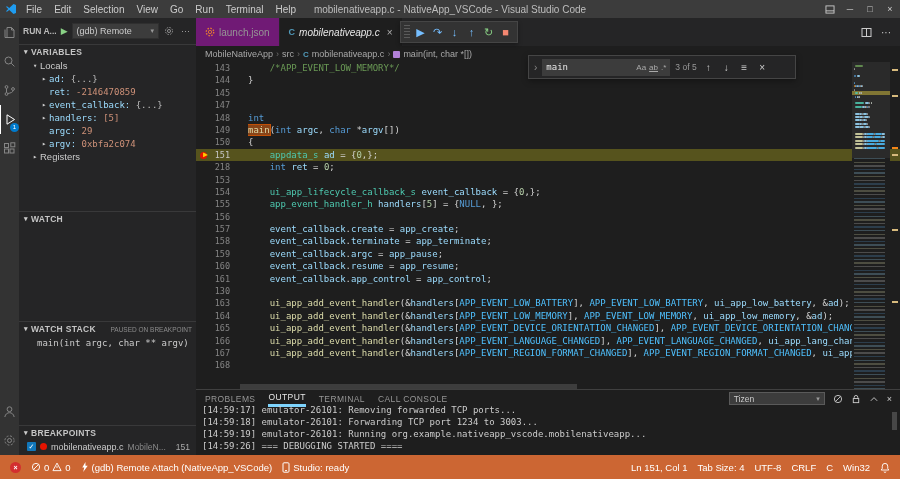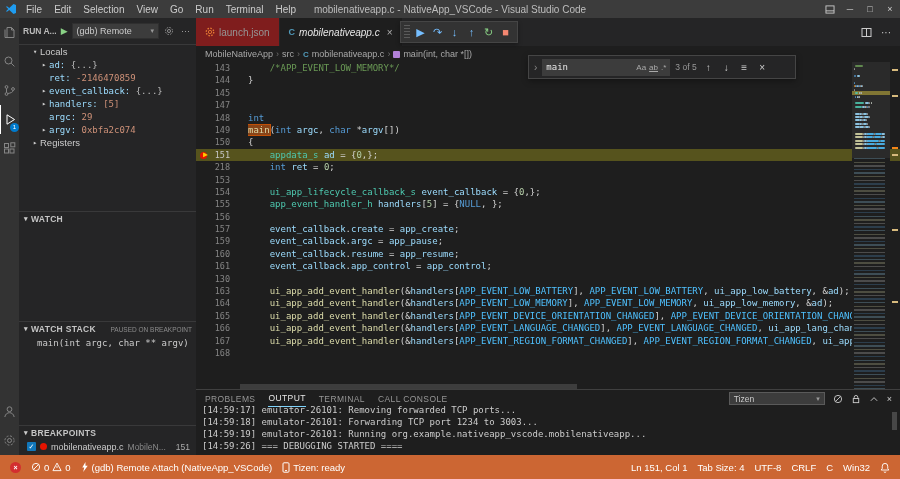--- a/index.html
+++ b/index.html
@@ -48,21 +48,21 @@
   .bp-check{width:9px;height:9px;background:#1177bb;color:#fff;font-size:7px;line-height:9px;text-align:center;border-radius:1px;flex:none}
   .bp-circle{width:7px;height:7px;border-radius:50%;background:#e51400;flex:none}
   .bp-file{font-size:9px;color:#cccccc}
   .bp-path{font-size:8.5px;color:#8a8a8a;overflow:hidden}
   .bp-line{margin-left:auto;font-size:8.5px;color:#aaaaaa}
 
   
   .editor{position:absolute;left:196px;top:18px;right:0;bottom:24px;background:#1e1e1e;overflow:hidden}
   .tabs-row{height:28px;background:#252526;display:flex;align-items:stretch;position:relative}
   .tab{display:flex;align-items:center;gap:4px;padding:0 9px;font-size:10px;max-width:160px}
-  .tab.inactive{background:#7f1d1d;color:#969696;border-right:1px solid #252526}
+  .tab.inactive{background:#701a75;color:#969696;border-right:1px solid #252526}
   .tab.active{background:#1e1e1e;color:#e7e7e7}
   .tab-label.italic{font-style:italic}
   .cfile{color:#519aba;font-weight:bold;font-size:9px}
   .tab-close{margin-left:3px;color:#b0b0b0;font-size:10px}
   .tab-actions{margin-left:auto;display:flex;align-items:center;gap:9px;padding-right:9px;color:#ccc}
   .debug-toolbar{position:absolute;left:204px;top:3px;height:22px;background:#333333;border:1px solid #454545;box-shadow:0 2px 4px rgba(0,0,0,.35);display:flex;align-items:center;padding:0 3px;z-index:45}
   .dbg-grip{width:6px;height:14px;margin-right:2px;background:repeating-linear-gradient(180deg,#5a5a5a 0 1px,transparent 1px 3px);flex:none}
   .dbg-btn{width:17px;text-align:center;font-size:11px;line-height:20px}
   .breadcrumb{height:16px;display:flex;align-items:center;gap:3px;padding-left:9px;font-size:9px;color:#a9a9a9;background:#1e1e1e;white-space:nowrap;overflow:hidden}
   .crumb{display:flex;align-items:center;gap:3px}
@@ -102,21 +102,21 @@
   .mm-view{position:absolute;left:0;right:0;top:0;height:96px;background:rgba(121,121,121,.14)}
   .mm-bar{position:absolute;height:2px;border-radius:1px;opacity:.85}
   .mm-current{position:absolute;left:0;right:0;height:4px;background:rgba(200,180,60,.55)}
   .overview-ruler{position:absolute;top:44px;right:0;width:10px;bottom:66px}
   .ov-mark{position:absolute;left:2px;width:6px;height:2px}
 
   
   .panel{position:absolute;left:0;right:0;bottom:0;height:66px;background:#1e1e1e;border-top:1px solid rgba(128,128,128,.35)}
   .panel-tabs{height:17px;display:flex;align-items:center;gap:13px;padding-left:9px;position:relative}
   .panel-tab{font-size:8.5px;letter-spacing:.4px;color:#969696;height:100%;display:flex;align-items:center}
-  .panel-tab.active{color:#e7e7e7;border-bottom:1px solid #7dd3fc}
+  .panel-tab.active{color:#e7e7e7;border-bottom:3px solid #7dd3fc}
   .panel-actions{position:absolute;right:8px;top:0;height:17px;display:flex;align-items:center;gap:8px}
   .channel-select{width:96px;height:13px;background:#3c3c3c;border:1px solid #5a5a5a;display:flex;align-items:center;padding:0 4px;font-size:8.5px;color:#ccc}
   .channel-select .lbl{flex:1}
   .pa-ico{color:#ccc;font-size:9px;display:flex;align-items:center}
   .panel-content{position:absolute;top:17px;left:6px;right:14px;bottom:0;overflow:hidden;font-family:"DejaVu Sans Mono",monospace;font-size:9px;line-height:12px;color:#cccccc;margin-top:-3px}
   .output-line{white-space:nowrap;overflow:hidden}
   .panel-vscroll{position:absolute;right:3px;top:22px;width:5px;height:18px;background:rgba(121,121,121,.45)}
 
   
   .statusbar{position:absolute;left:0;right:0;bottom:0;height:24px;background:#cc6633;color:#ffffff;display:flex;align-items:center;padding:0 5px;font-size:9.5px;z-index:70}
@@ -222,20 +222,24 @@
       <span class="hdr-ico">
         <svg width="10" height="10" viewBox="0 0 13 13" fill="none" stroke="#aaa">
             <circle cx="6.5" cy="6.5" r="2"></circle>
             <circle cx="6.5" cy="6.5" r="4.6" stroke-dasharray="2 1.6"></circle>
           </svg>
       </span>
       <span class="hdr-ico">···</span>
     </div>
 
     <div class="pane pane-vars">
+      <div class="pane-header">
+        <span class="twisty">▾</span>
+        <span>VARIABLES</span>
+      </div>
       <div>
           <div class="tree-row" style="padding-left: 11px;">
             <span class="twisty">▾</span>
             <span class="scope-label">Locals</span>
           </div>
           <div class="tree-row" style="padding-left: 20px;">
             <span class="twisty">▸</span>
             <span class="var-name">ad:</span>
             <span class="val-obj">&nbsp;{...}</span>
           </div>
@@ -455,20 +459,26 @@
             <span class="gutter">
               <span class="lnum">156</span>
             </span>
             <span class="code-text"></span>
           </div>
           <div class="code-line">
             <span class="gutter">
               <span class="lnum">157</span>
             </span>
             <span class="code-text"><span class="tk-d">    </span><span class="tk-v">event_callback</span><span class="tk-d">.</span><span class="tk-v">create</span><span class="tk-d"> = </span><span class="tk-v">app_create</span><span class="tk-d">;</span></span>
+          </div>
+          <div class="code-line">
+            <span class="gutter">
+              <span class="lnum">158</span>
+            </span>
+            <span class="code-text"><span class="tk-d">    </span><span class="tk-v">event_callback</span><span class="tk-d">.</span><span class="tk-v">terminate</span><span class="tk-d"> = </span><span class="tk-v">app_terminate</span><span class="tk-d">;</span></span>
           </div>
           <div class="code-line">
             <span class="gutter">
               <span class="lnum">159</span>
             </span>
             <span class="code-text"><span class="tk-d">    </span><span class="tk-v">event_callback</span><span class="tk-d">.</span><span class="tk-v">argc</span><span class="tk-d"> = </span><span class="tk-v">app_pause</span><span class="tk-d">;</span></span>
           </div>
           <div class="code-line">
             <span class="gutter">
               <span class="lnum">160</span>
@@ -712,21 +722,21 @@
       <svg width="8" height="10" viewBox="0 0 8 11">
           <path fill="#fff" d="M4.5 0L1 6h2.2L2 11l5-7H4.5z"></path>
         </svg>
       <span>(gdb) Remote Attach (NativeApp_VSCode)</span>
     </span>
     <span class="sb-item">
       <svg width="8" height="11" viewBox="0 0 8 11" fill="none" stroke="#fff">
           <rect x="1" y="0.8" width="6" height="9.4" rx="1"></rect>
           <line x1="3" y1="8.6" x2="5" y2="8.6"></line>
         </svg>
-      <span>Tizen: ready</span>
+      <span>Studio: ready</span>
     </span>
     <span class="sb-right">
         <span class="sb-item">Ln 151, Col 1</span>
         <span class="sb-item">Tab Size: 4</span>
         <span class="sb-item">UTF-8</span>
         <span class="sb-item">CRLF</span>
         <span class="sb-item">C</span>
         <span class="sb-item">Win32</span>
       </span>
     <span class="sb-item">

